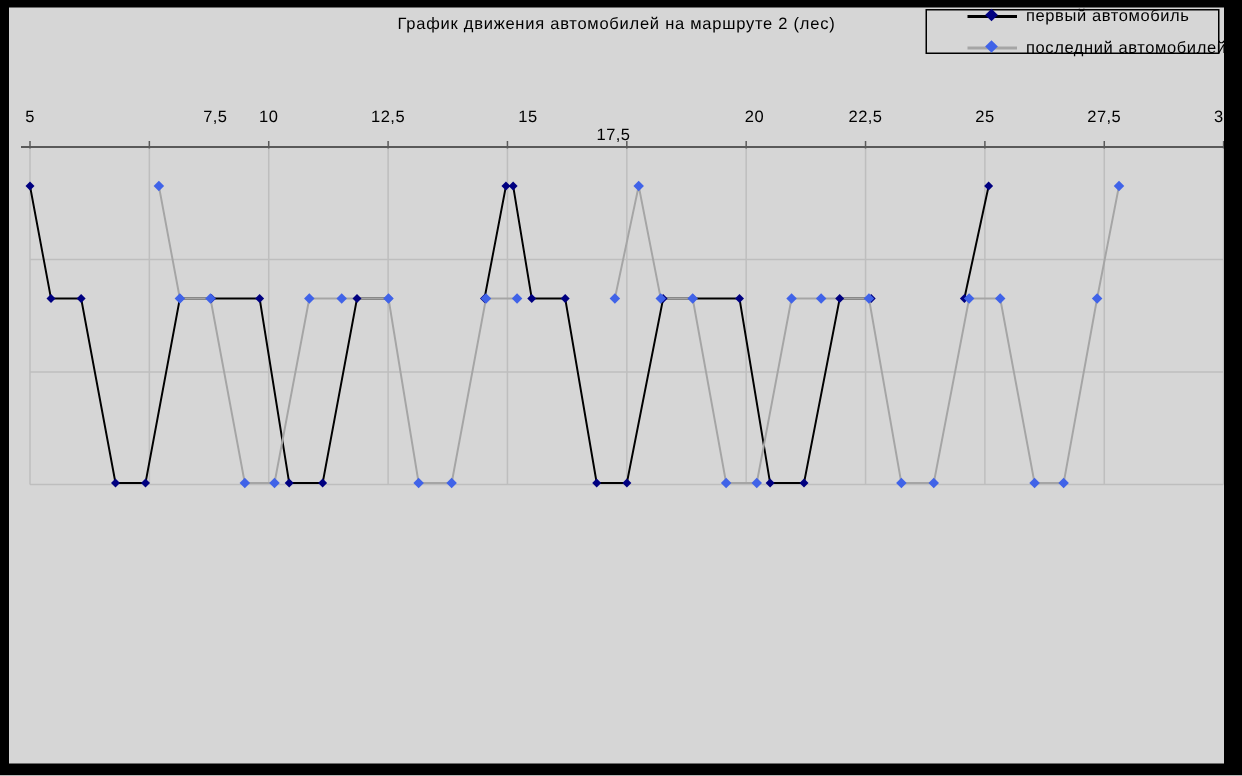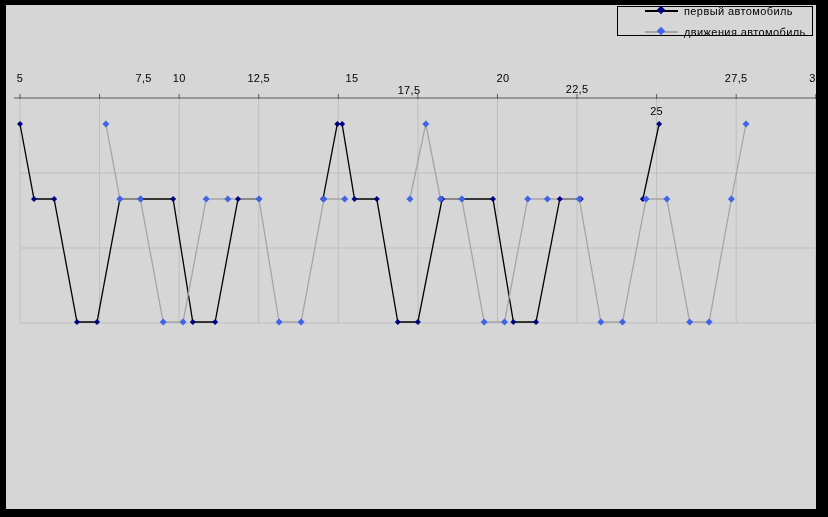--- a/index.html
+++ b/index.html
@@ -16,48 +16,49 @@
   .lg-line{position:absolute;left:0;right:0;top:4px;height:2px;}
   .lg-diamond{position:absolute;left:13px;top:1px;width:6px;height:6px;transform:rotate(45deg);}
   .lg-label{font-size:11px;color:#000;letter-spacing:.4px;white-space:nowrap;}
 </style>
 </head>
 <body>
 
 <div class="frame">
   <div class="chart">
 
+    <div class="title">График движения автомобилей на маршруте 2 (лес)</div>
 
     <div class="legend">
         <div class="lg-row">
           <span class="lg-sample">
             <span class="lg-line" style="background: rgb(0, 0, 0);"></span>
             <span class="lg-diamond" style="background: rgb(0, 0, 128);"></span>
           </span>
           <span class="lg-label">первый автомобиль</span>
         </div>
         <div class="lg-row">
           <span class="lg-sample">
             <span class="lg-line" style="background: rgb(165, 165, 165);"></span>
             <span class="lg-diamond" style="background: rgb(64, 99, 232);"></span>
           </span>
-          <span class="lg-label">движения автомобиль</span>
+          <span class="lg-label">последний автомобилей</span>
         </div>
       </div>
 
     <div class="xlabels">
         <span class="tick" style="left: 14px;">5</span>
         <span class="tick" style="left: 93.575px; margin-left: 44px;">7,5</span>
         <span class="tick" style="left: 173.15px;">10</span>
         <span class="tick" style="left: 252.725px;">12,5</span>
         <span class="tick" style="left: 346px;">15</span>
         <span class="tick" style="left: 403px; margin-top: 12px;">17,5</span>
         <span class="tick" style="left: 497px;">20</span>
-        <span class="tick" style="left: 571.025px; margin-top: 11px;">22,5</span>
-        <span class="tick" style="left: 650.6px; margin-top: 33px;">25</span>
+        <span class="tick" style="left: 571.025px;">22,5</span>
+        <span class="tick" style="left: 650.6px;">25</span>
         <span class="tick" style="left: 730.175px;">27,5</span>
         <span class="tick" style="left: 809.75px;">30</span>
       </div>
 
     <svg class="plot" width="810" height="504">
         <line x1="14" x2="809.75" y1="168" y2="168" stroke="#bebebe" stroke-width="1"></line>
         <line x1="14" x2="809.75" y1="243" y2="243" stroke="#bebebe" stroke-width="1"></line>
         <line x1="14" x2="809.75" y1="318" y2="318" stroke="#bebebe" stroke-width="1"></line>
         <line x1="14" x2="14" y1="93" y2="318" stroke="#bebebe" stroke-width="1"></line>
         <line x1="93.57499999999999" x2="93.57499999999999" y1="93" y2="318" stroke="#bebebe" stroke-width="1"></line>

